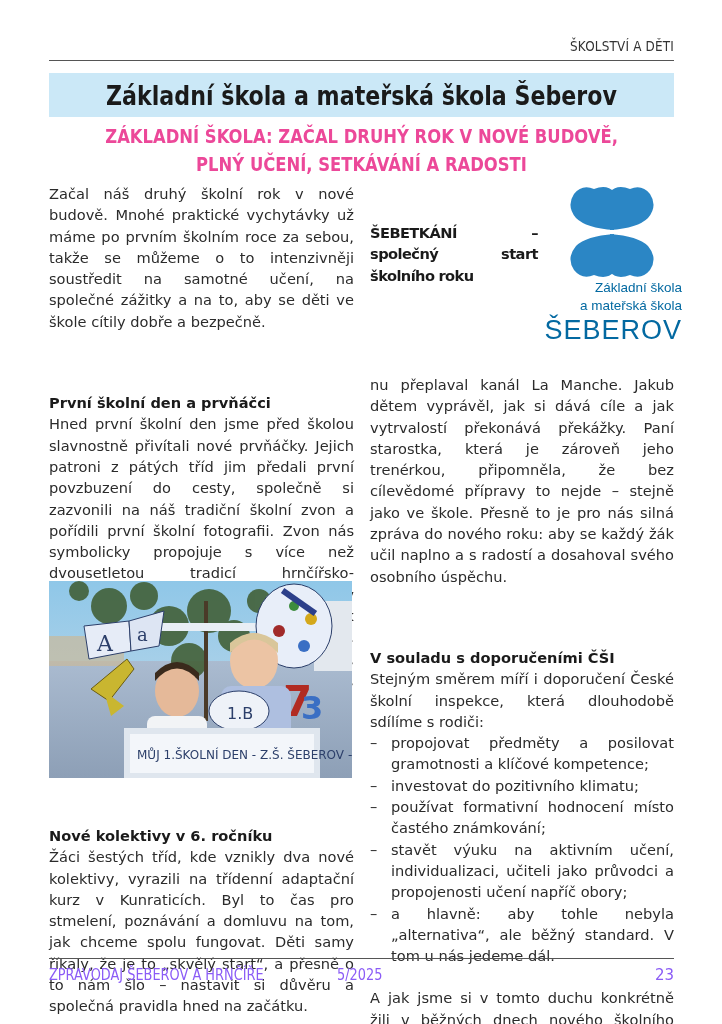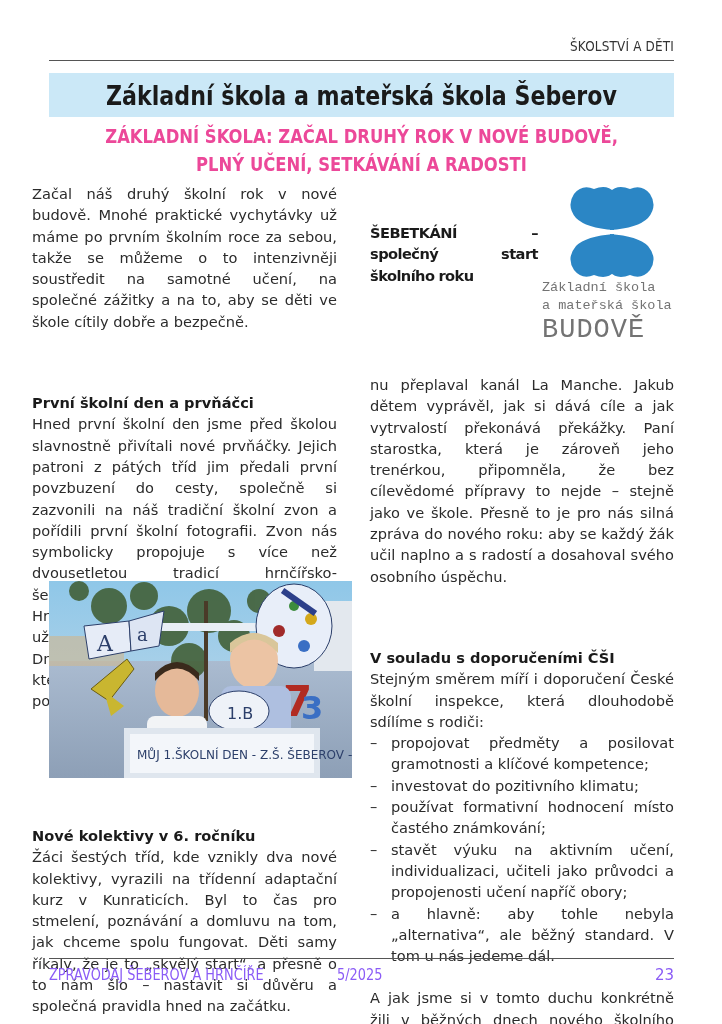--- a/index.html
+++ b/index.html
@@ -38,30 +38,30 @@
     .col {
       position: absolute; font-size: 14.6px; line-height: 21.3px;
       color: #2b2b2b; text-align: justify;
       font-family: "DejaVu Sans", sans-serif;
     }
     .col p { margin: 0; }
     .col .sub { font-weight: bold; color: #1a1a1a; margin-top: 39px; }
     .col .gap { height: 21px; }
     .narrow { letter-spacing: -0.55px; word-spacing: -0.5px; }
 
-    .col-left { left: 32px; width: 305px; top: 183px; }
+    .col-left { left: 49px; width: 305px; top: 183px; }
     .col-right-top { left: 370px; width: 168px; top: 183px; }
     .col-right { left: 370px; width: 304px; }
 
     .logo {
       position: absolute; left: 548px; top: 186px; width: 128px; height: 170px;
     }
     .logo-text {
-      position: absolute; left: 0; width: 140px; text-align: left;
-      color: #737373; font-family: Liberation Mono, monospace;
+      position: absolute; left: 0; width: 140px; text-align: right;
+      color: #0369a1; font-family: Liberation Sans, sans-serif;
     }
     .logo-line1 { top: 92px; font-size: 13.5px; line-height: 19px; left: -6px; }
     .logo-line2 { top: 110px; font-size: 13.5px; line-height: 19px; left: -6px; }
     .logo-line3 { top: 128px; font-size: 27px; line-height: 32px; left: -6px; letter-spacing: 1px; }
 
     .photo {
       position: absolute; left: 49px; top: 581px; width: 303px; height: 197px;
       overflow: hidden; background: #a9cde4;
     }
     .bullets { list-style: none; margin: 0; padding: 0; }
@@ -190,21 +190,21 @@
   <svg width="128" height="92" viewBox="0 0 128 92" style="position:absolute;left:0;top:0;">
     <g fill="#2b86c5">
       <path d="M62 44 L62 6 Q55 -2 42 3 Q30 -2 22 8 Q14 20 24 32 Q34 42 62 44 Z" transform="translate(4,0)"></path>
       <path d="M66 44 L66 6 Q73 -2 86 3 Q98 -2 106 8 Q114 20 104 32 Q94 42 66 44 Z" transform="translate(-4,0)"></path>
       <path d="M62 48 L62 86 Q55 94 42 89 Q30 94 22 84 Q14 72 24 60 Q34 50 62 48 Z" transform="translate(4,0)"></path>
       <path d="M66 48 L66 86 Q73 94 86 89 Q98 94 106 84 Q114 72 104 60 Q94 50 66 48 Z" transform="translate(-4,0)"></path>
     </g>
   </svg>
   <div class="logo-text logo-line1">Základní škola</div>
   <div class="logo-text logo-line2">a mateřská škola</div>
-  <div class="logo-text logo-line3">BUDOVĚ</div>
+  <div class="logo-text logo-line3">ŠEBEROV</div>
 </div>
 
 <div class="col col-right" style="top:374px;">
   <p>nu přeplaval kanál La Manche. Jakub dětem vyprávěl, jak si dává cíle a jak vytrvalostí překonává překážky. Paní starostka, která je zároveň jeho trenérkou, připomněla, že bez cílevědomé přípravy to nejde – stejně jako ve škole. Přesně to je pro nás silná zpráva do nového roku: aby se každý žák učil naplno a s radostí a dosahoval svého osobního úspěchu.</p>
   <div class="gap"></div>
   <p class="sub">V souladu s doporučeními ČŠI</p>
   <p>Stejným směrem míří i doporučení České školní inspekce, která dlouhodobě sdílíme s rodiči:</p>
   <ul class="bullets">
     <li><span class="dash">–</span><span>propojovat předměty a posilovat gramotnosti a klíčové kompetence;</span></li>
     <li><span class="dash">–</span><span>investovat do pozitivního klimatu;</span></li>

